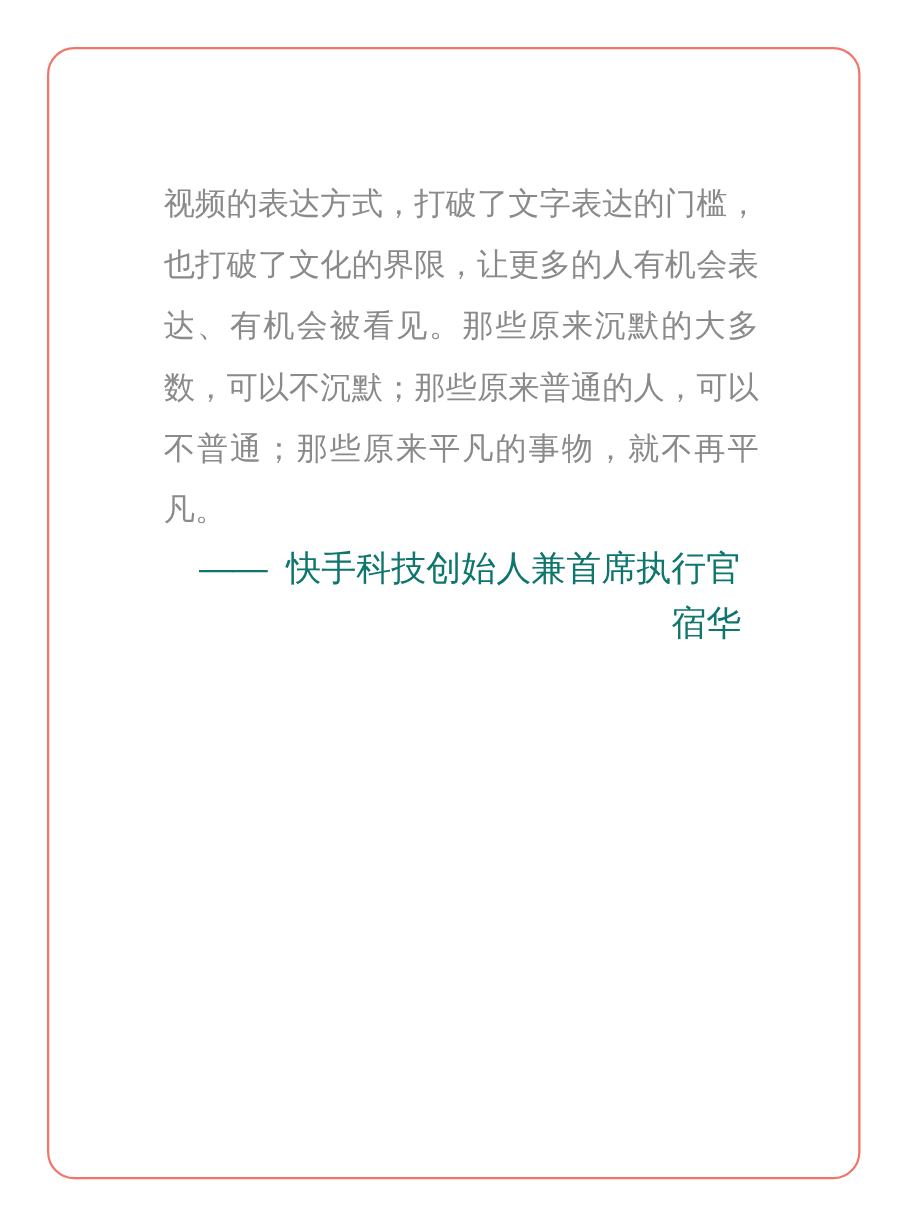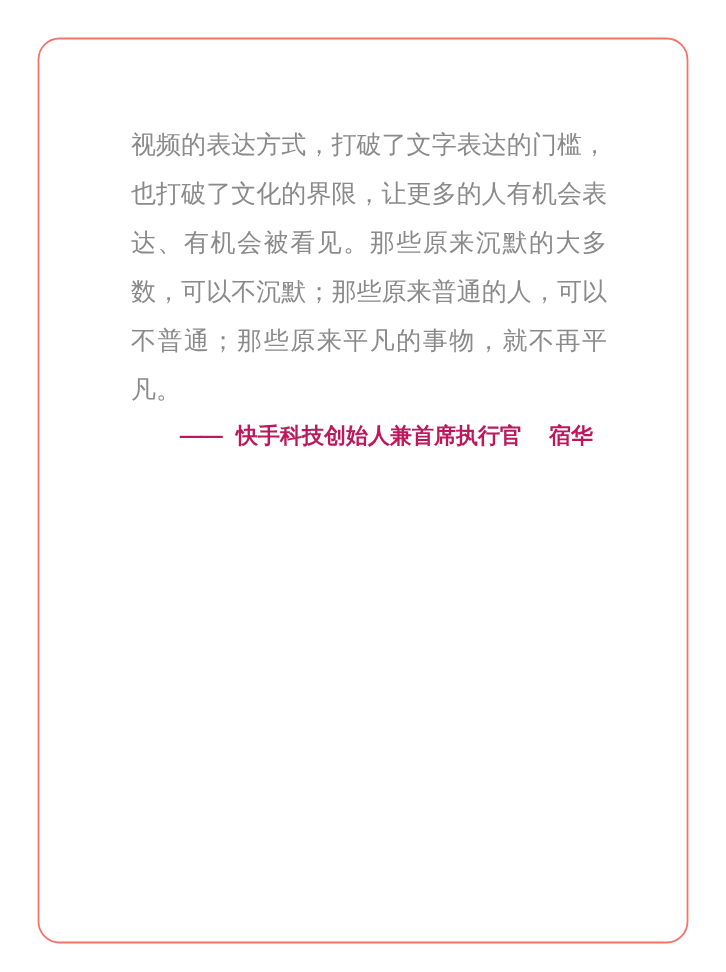--- a/index.html
+++ b/index.html
@@ -19,41 +19,41 @@
     position: absolute;
     top: 0;
     left: 0;
     width: 726px;
     height: 972px;
     pointer-events: none;
   }
   .content {
     position: absolute;
     left: 131px;
-    top: 120px;
+    top: 139px;
     width: 476px;
   }
   .quote-text {
     margin: 0;
     font-size: 25px;
     line-height: 49px;
     font-weight: 300;
     color: #8a8a8a;
     letter-spacing: 0;
     text-align: justify;
     text-justify: inter-ideograph;
   }
   .attribution {
     margin: 0;
     padding-right: 14px;
     text-align: right;
-    font-size: 22px;
+    font-size: 28px;
     line-height: 44px;
-    font-weight: 700;
-    color: #be185d;
+    font-weight: 400;
+    color: #0f766e;
   }
   .attribution .dash {
     margin-right: 8px;
     letter-spacing: -1px;
   }
   .attribution .name {
     margin-left: 0.95em;
   }
   .quote-2 {
     margin-top: 38px;

